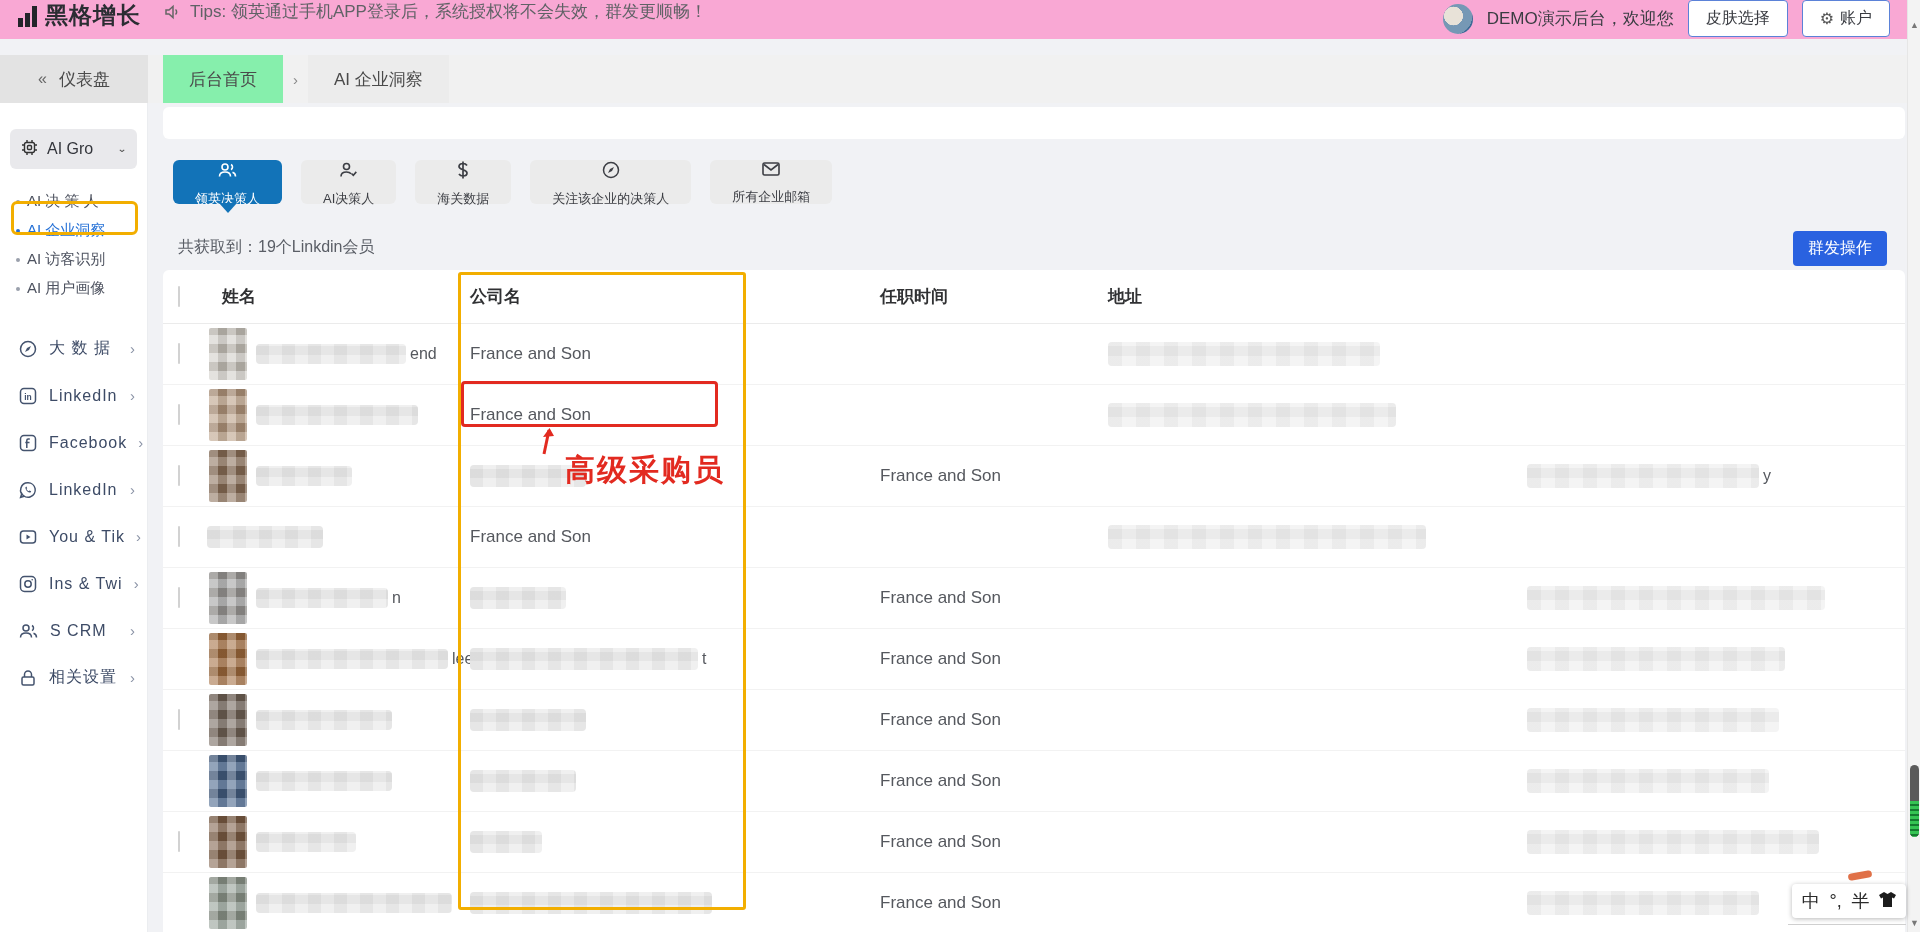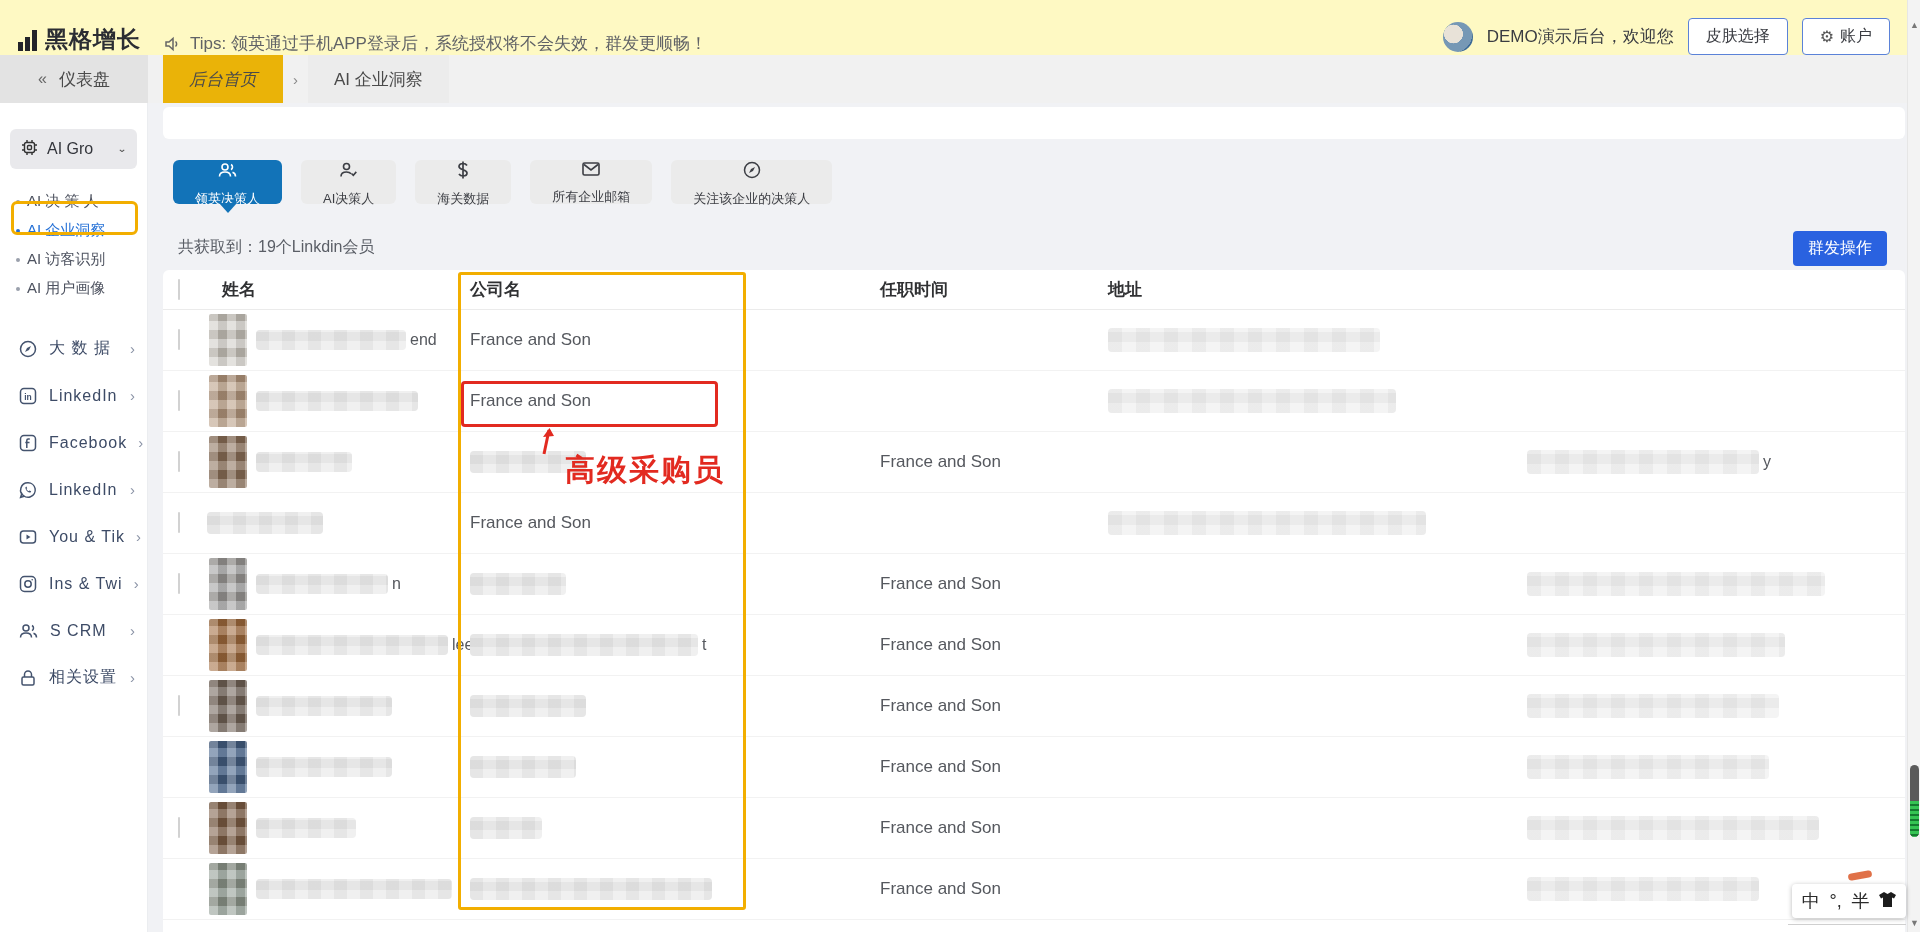--- a/index.html
+++ b/index.html
@@ -1,22 +1,22 @@
 <!DOCTYPE html>
 <html><head>
 <meta charset="utf-8">
 <style>
   * { margin:0; padding:0; box-sizing:border-box; }
   html,body { width:1920px; height:932px; overflow:hidden;
     font-family:"Liberation Sans","DejaVu Sans",sans-serif; background:#f1f2f5; color:#333; }
   .page { position:relative; width:1920px; height:932px; }
 
   
-  .topbar { position:absolute; left:0; top:0; width:1920px; height:55px; background:#fef9c3;
-    display:flex; align-items:flex-end; z-index:5; }
+  .topbar { position:absolute; left:0; top:0; width:1920px; height:39px; background:#f9a8d4;
+    display:flex; align-items:flex-start; z-index:5; }
   .logo { display:flex; align-items:center; gap:8px; padding-left:18px; width:150px; flex:0 0 auto; }
   .logo-ic { display:flex; align-items:flex-end; gap:2px; height:22px; }
   .logo-ic i { display:block; width:5px; background:#23242a; }
   .logo-ic i:nth-child(1){height:9px;} .logo-ic i:nth-child(2){height:14px;} .logo-ic i:nth-child(3){height:21px;}
   .logo-text { font-size:23px; font-weight:700; color:#2b2d33; letter-spacing:1px; white-space:nowrap; }
   .tips { display:flex; align-items:center; gap:8px; margin-left:14px; font-size:17px; color:#606266; }
   .tips svg { display:block; }
   .top-right { margin-left:auto; display:flex; align-items:center; gap:14px; padding-right:30px; }
   .avatar { width:30px; height:30px; border-radius:50%;
     background:radial-gradient(circle at 35% 40%, #e8e2d8 0 35%, #7698b5 36% 70%, #3c6a96 71%); }
@@ -25,21 +25,21 @@
     padding:7px 17px; display:flex; align-items:center; gap:6px; cursor:pointer; white-space:nowrap; }
   .tbtn .gear { font-size:16px; color:#555; }
 
   
   .strip { position:absolute; left:0; top:55px; width:1920px; height:48px; background:#f1f1f1;
     display:flex; align-items:stretch; z-index:4; }
   .collapse-cell { width:148px; background:#e3e3e3; display:flex; align-items:center; justify-content:center;
     gap:12px; font-size:17px; color:#4a4a4a; flex:0 0 auto; }
   .collapse-cell .chev2 { font-size:16px; color:#666; }
   .strip-tab { display:flex; align-items:center; padding:0 26px; font-size:17px; color:#4a4a4a; margin-left:15px; }
-  .strip-tab.t1 { background:#eab308; margin-left:15px;font-style:italic; }
+  .strip-tab.t1 { background:#86efac; margin-left:15px; }
   .strip-sep { display:flex; align-items:center; color:#888; font-size:15px; padding:0 10px; }
   .strip-tab.t2 { background:#ececec; margin-left:0; }
 
   
   .sidebar { position:absolute; left:0; top:103px; width:148px; height:829px; background:#fff;
     border-right:1px solid #ebedf0; z-index:3; }
   .grp { margin:26px 10px 14px 10px; height:40px; background:#e9e9ec; border-radius:6px;
     display:flex; align-items:center; padding:0 10px; gap:8px; cursor:pointer; }
   .grp-label { font-size:16px; color:#33353b; flex:1; }
   .grp .chevd { font-size:12px; color:#555; transform:scaleY(.8); }
@@ -67,21 +67,21 @@
   .tabbtn.active::after { content:""; position:absolute; left:50%; bottom:-9px; margin-left:-9px;
     border:9px solid transparent; border-top:10px solid #1273b8; border-bottom:none; }
   .resultline { position:absolute; left:30px; top:134px; font-size:16px; color:#5a5e66; }
   .bulkbtn { position:absolute; left:1645px; top:128px; background:#2a62e0; color:#fff; border:none;
     border-radius:4px; font-size:16px; padding:7px 15px; cursor:pointer; }
 
   
   .table-card { position:absolute; left:15px; top:167px; width:1742px; height:662px; background:#fff;
     border-radius:6px 6px 0 0; overflow:hidden; }
   .trow { display:grid; grid-template-columns:44px 263px 410px 228px 419px 378px; align-items:center; }
-  .thead { height:40px; border-bottom:1px solid #ebebeb; font-size:17px; font-weight:700; color:#303133; }
+  .thead { height:54px; border-bottom:1px solid #ebebeb; font-size:17px; font-weight:700; color:#303133; }
   .tbody-row { height:61px; border-bottom:1px solid #f2f2f2; font-size:17px; color:#55585e; }
   .cb { width:16px; height:16px; background:#e7e7e7; border:1px solid #d2d2d2; border-radius:3px;
     margin-left:15px; cursor:pointer; }
   .cb.hidden { visibility:hidden; }
   .hc-name { padding-left:15px; }
   .namecell { display:flex; align-items:center; gap:9px; padding-left:2px; }
   .avatarbox { width:38px; height:52px; border-radius:2px; flex:0 0 auto;
     background-image:
       repeating-linear-gradient(90deg, rgba(255,255,255,.28) 0 9px, rgba(0,0,0,.07) 9px 18px),
       repeating-linear-gradient(0deg, rgba(255,255,255,.22) 0 9px, rgba(50,35,20,.16) 9px 18px); }
@@ -328,36 +328,36 @@
     <span class="ticon">
             <svg width="18" height="20" viewBox="0 0 18 20" fill="none" stroke="#3c3e44" stroke-width="1.7">
               <path d="M13 5.5 c-.8-1.3-2.2-2-4-2 -2.3 0-4 1.2-4 3 0 4 8 2.5 8 6.5 0 1.8-1.7 3-4 3 -1.8 0-3.2-.7-4-2 M9 1.5 v17"></path>
             </svg>
           </span>
     <span class="tlabel">海关数据</span>
   </div>
 
   <div class="tabbtn">
     <span class="ticon">
+            <svg width="20" height="20" viewBox="0 0 20 20" fill="none" stroke="#3c3e44" stroke-width="1.5">
+              <circle cx="10" cy="10" r="7.5"></circle>
+              <path d="M13 7 L11 11 L7 13 L9 9 Z" fill="#3c3e44" stroke="none"></path>
+            </svg>
+          </span>
+    <span class="tlabel">关注该企业的决策人</span>
+  </div>
+
+  <div class="tabbtn">
+    <span class="ticon">
             <svg width="20" height="18" viewBox="0 0 20 18" fill="none" stroke="#3c3e44" stroke-width="1.6">
               <rect x="2" y="3" width="16" height="12" rx="1.5"></rect>
               <path d="M3 4.5 L10 10 L17 4.5"></path>
             </svg>
           </span>
     <span class="tlabel">所有企业邮箱</span>
-  </div>
-
-  <div class="tabbtn">
-    <span class="ticon">
-            <svg width="20" height="20" viewBox="0 0 20 20" fill="none" stroke="#3c3e44" stroke-width="1.5">
-              <circle cx="10" cy="10" r="7.5"></circle>
-              <path d="M13 7 L11 11 L7 13 L9 9 Z" fill="#3c3e44" stroke="none"></path>
-            </svg>
-          </span>
-    <span class="tlabel">关注该企业的决策人</span>
   </div>
 </div>
     <div class="resultline">共获取到：19个Linkdin会员</div>
     <button class="bulkbtn" style="background: rgb(42, 98, 224);">群发操作</button>
 
     <div class="table-card">
       <div class="trow thead">
         <div><span class="cb"></span></div>
         <div class="hc-name">姓名</div>
         <div>公司名</div>

